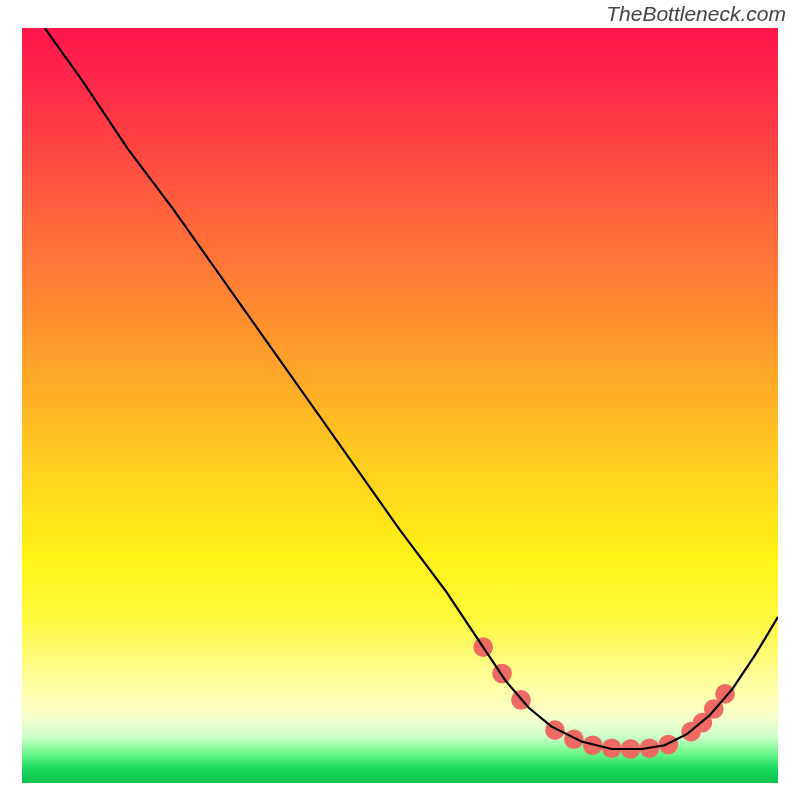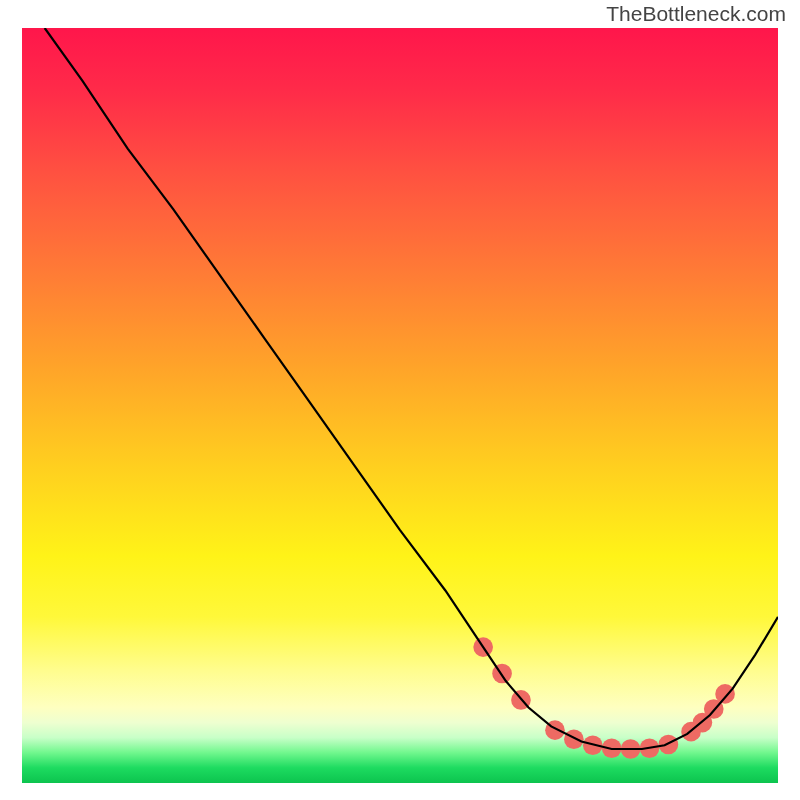--- a/index.html
+++ b/index.html
@@ -17,20 +17,21 @@
     height: 800px;
   }
   .attribution {
     position: absolute;
     top: 2px;
     right: 14px;
     font-size: 21px;
     color: #444444;
     font-weight: 400;
     letter-spacing: 0px;
+    font-style: italic;
   }
   .plot-bg {
     position: absolute;
     left: 22px;
     top: 28px;
     width: 756px;
     height: 755px;
     
     background: linear-gradient(
       to bottom,

